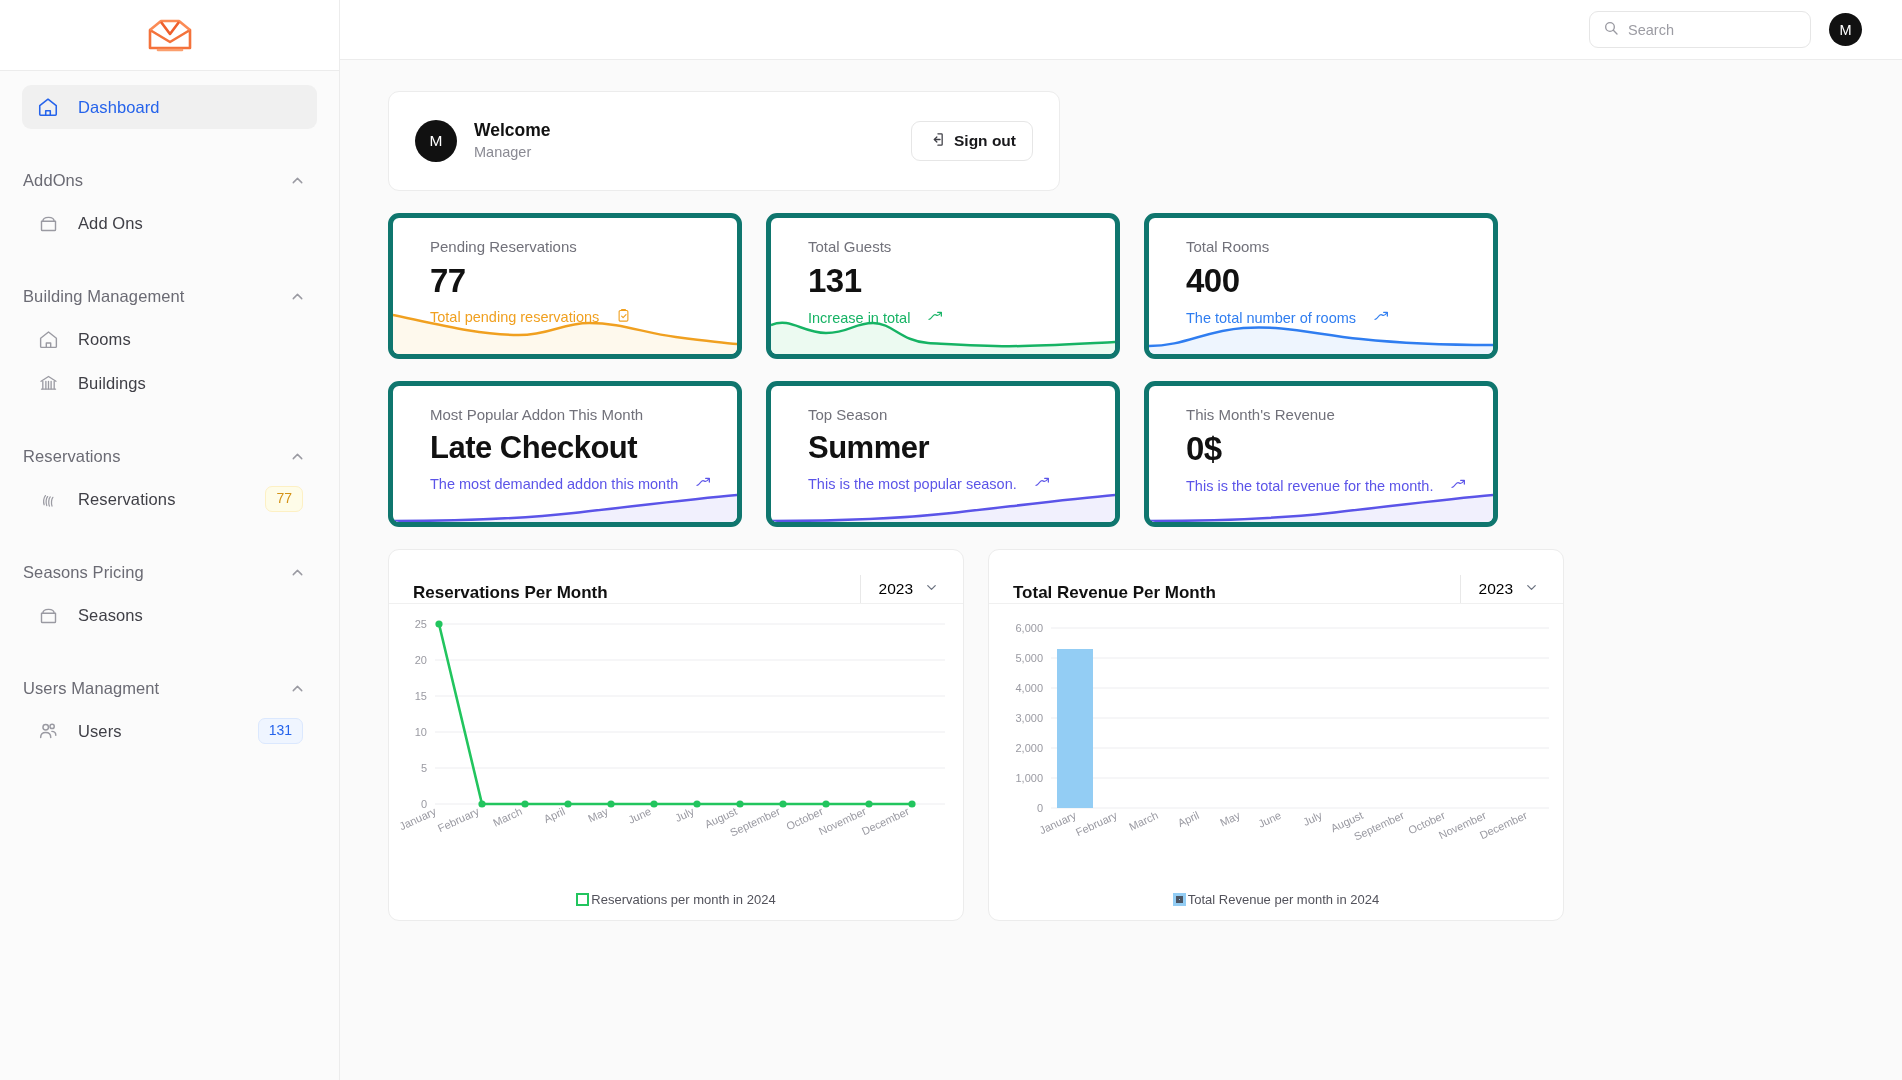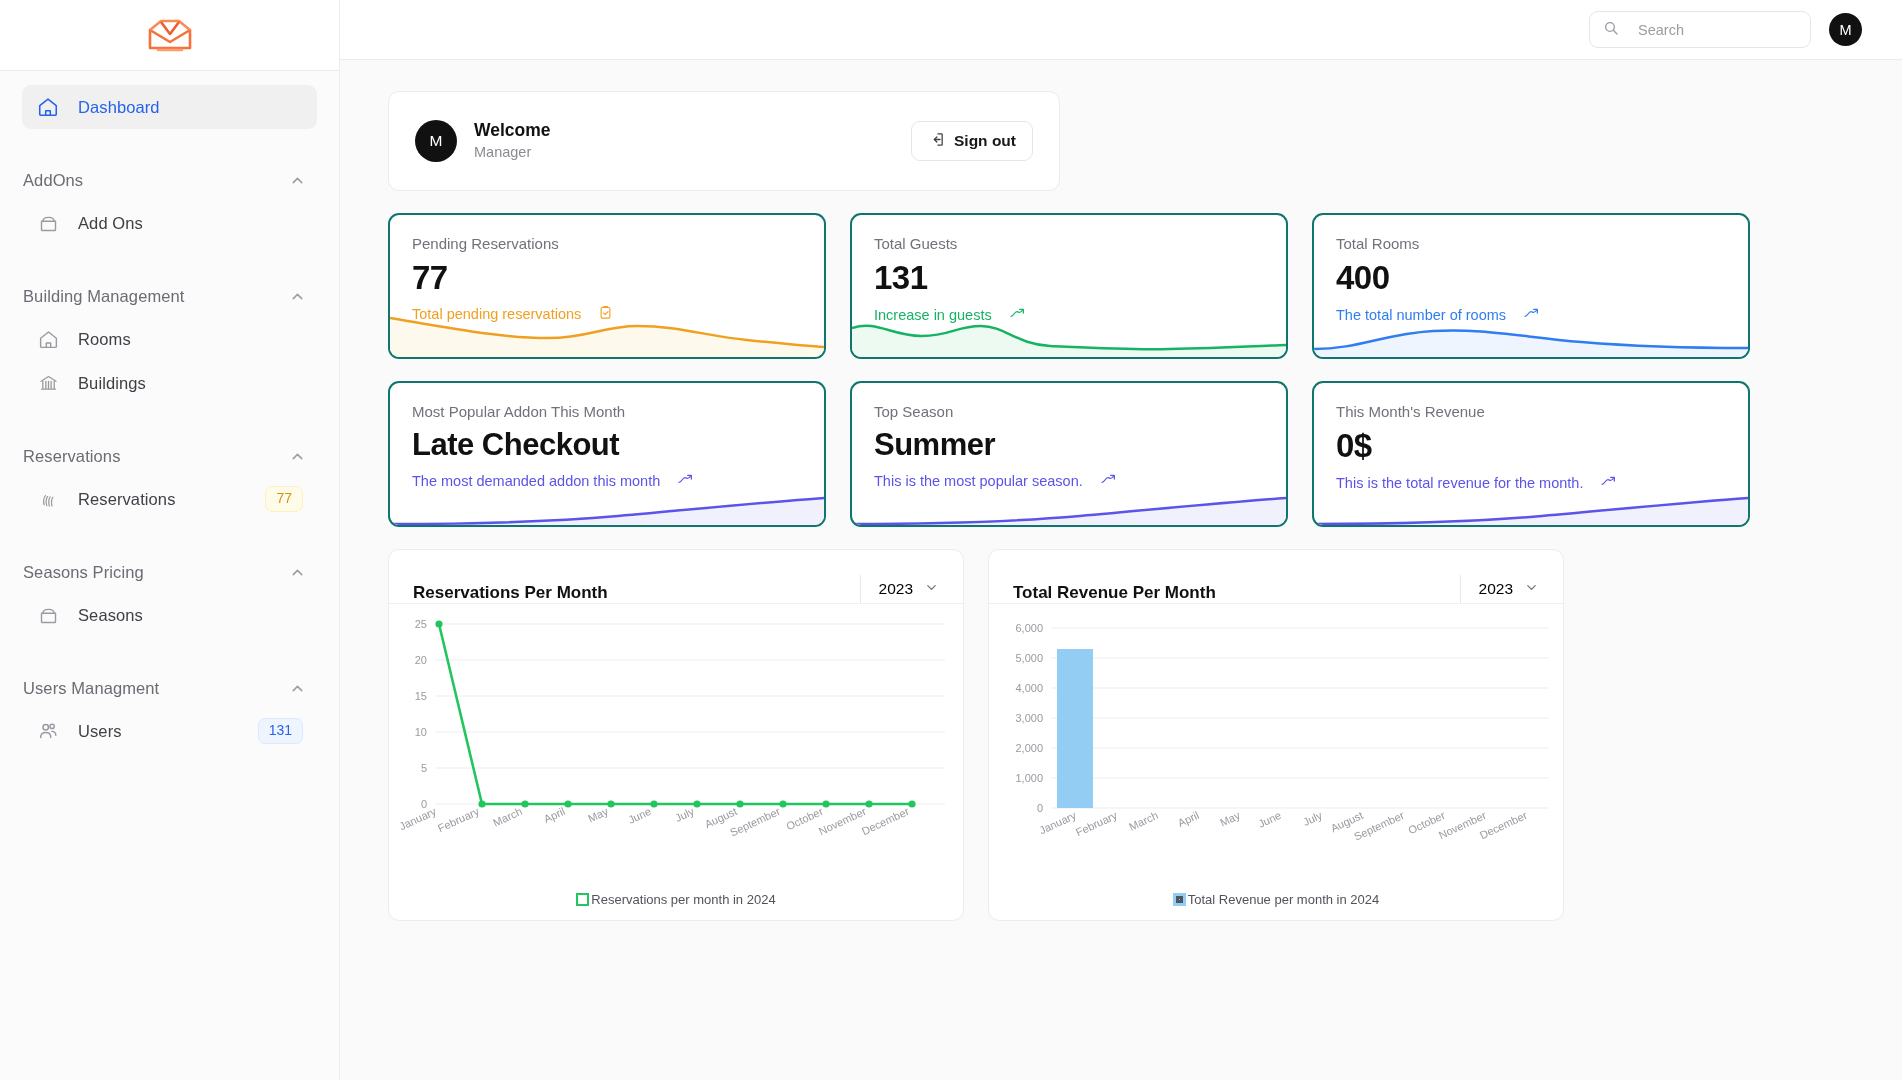--- a/index.html
+++ b/index.html
@@ -71,21 +71,21 @@
     background: #ffffff;
     border-bottom: 1px solid #ececec;
     display: flex; align-items: center; justify-content: flex-end;
     padding-right: 40px; gap: 18px;
     z-index: 4;
   }
   .search-box {
     width: 222px; height: 37px;
     border: 1px solid #e6e6e6; border-radius: 9px;
     background: #fff;
-    display: flex; align-items: center; gap: 19px;
+    display: flex; align-items: center; gap: 9px;
     padding: 0 13px;
   }
   .search-box input {
     border: none; outline: none; font-size: 14.5px; color: #71717a;
     font-family: "Liberation Sans", sans-serif; width: 100%;
     background: transparent;
   }
   .search-box input::placeholder { color: #9c9ca3; }
   .avatar-top {
     width: 33px; height: 33px; border-radius: 50%;
@@ -126,24 +126,24 @@
     height: 40px; padding: 0 16px;
     border: 1px solid #e6e6e6; border-radius: 9px;
     background: #fff; cursor: pointer;
     font-size: 15.5px; font-weight: bold; color: #18181b;
     font-family: "Liberation Sans", sans-serif;
   }
 
   
   .cards-row { display: flex; gap: 24px; margin-top: 22px; }
   .stat-card {
-    width: 438px; height: 146px;
-    background: #fff; border: 2px solid #0f766e; border-radius: 11px;
+    width: 354px; height: 146px;
+    background: #fff; border: 5px solid #0f766e; border-radius: 11px;
     position: relative; overflow: hidden;
-    padding: 20px 22px 0 22px;
+    padding: 20px 22px 0 37px;
     cursor: pointer;
   }
   .stat-card .st-label { font-size: 15px; color: #71717a; }
   .stat-card .st-value { font-size: 33px; font-weight: bold; color: #111; margin-top: 8px; letter-spacing: -.5px; line-height: 1.1; }
   .stat-card .st-value.word { font-size: 31px; }
   .stat-card .st-sub {
     display: flex; align-items: center; gap: 17px;
     font-size: 14.5px; margin-top: 9px;
   }
   .spark { position: absolute; left: 0; right: 0; bottom: -1px; height: 46px; }
@@ -371,21 +371,21 @@
               <path d="M0 6 C60 16 110 26 160 26 C200 26 215 14 250 14 C290 14 320 24 360 28 C400 32 420 34 438 35 L438 46 L0 46 Z" fill="#fef9ed"></path>
               <path d="M0 6 C60 16 110 26 160 26 C200 26 215 14 250 14 C290 14 320 24 360 28 C400 32 420 34 438 35" stroke="#f0a020" stroke-width="2.5" fill="none"></path>
             </svg>
           </div>
         </div>
 
         <div class="stat-card">
           <div class="st-label">Total Guests</div>
           <div class="st-value">131</div>
           <div class="st-sub" style="color:#16b364">
-            <span>Increase in guests</span>
+            <span>Increase in total</span>
             <span>
               <svg width="16" height="16" viewBox="0 0 24 24" fill="none" stroke="#16b364" stroke-width="1.9" stroke-linecap="round" stroke-linejoin="round">
                 <path d="M3 17 C7 17 8 10 12 10 C15 10 16 14 21 7"></path>
                   <path d="M16 6.5 H21.5 V12"></path>
               </svg>
             </span>
           </div>
           <div class="spark">
             <svg viewBox="0 0 438 46" preserveAspectRatio="none">
               <path d="M0 16 C25 8 40 24 70 24 C100 24 105 14 130 14 C155 14 165 32 200 34 C245 36 280 38 320 37 C370 36 410 34 438 33 L438 46 L0 46 Z" fill="#ecfaf1"></path>

